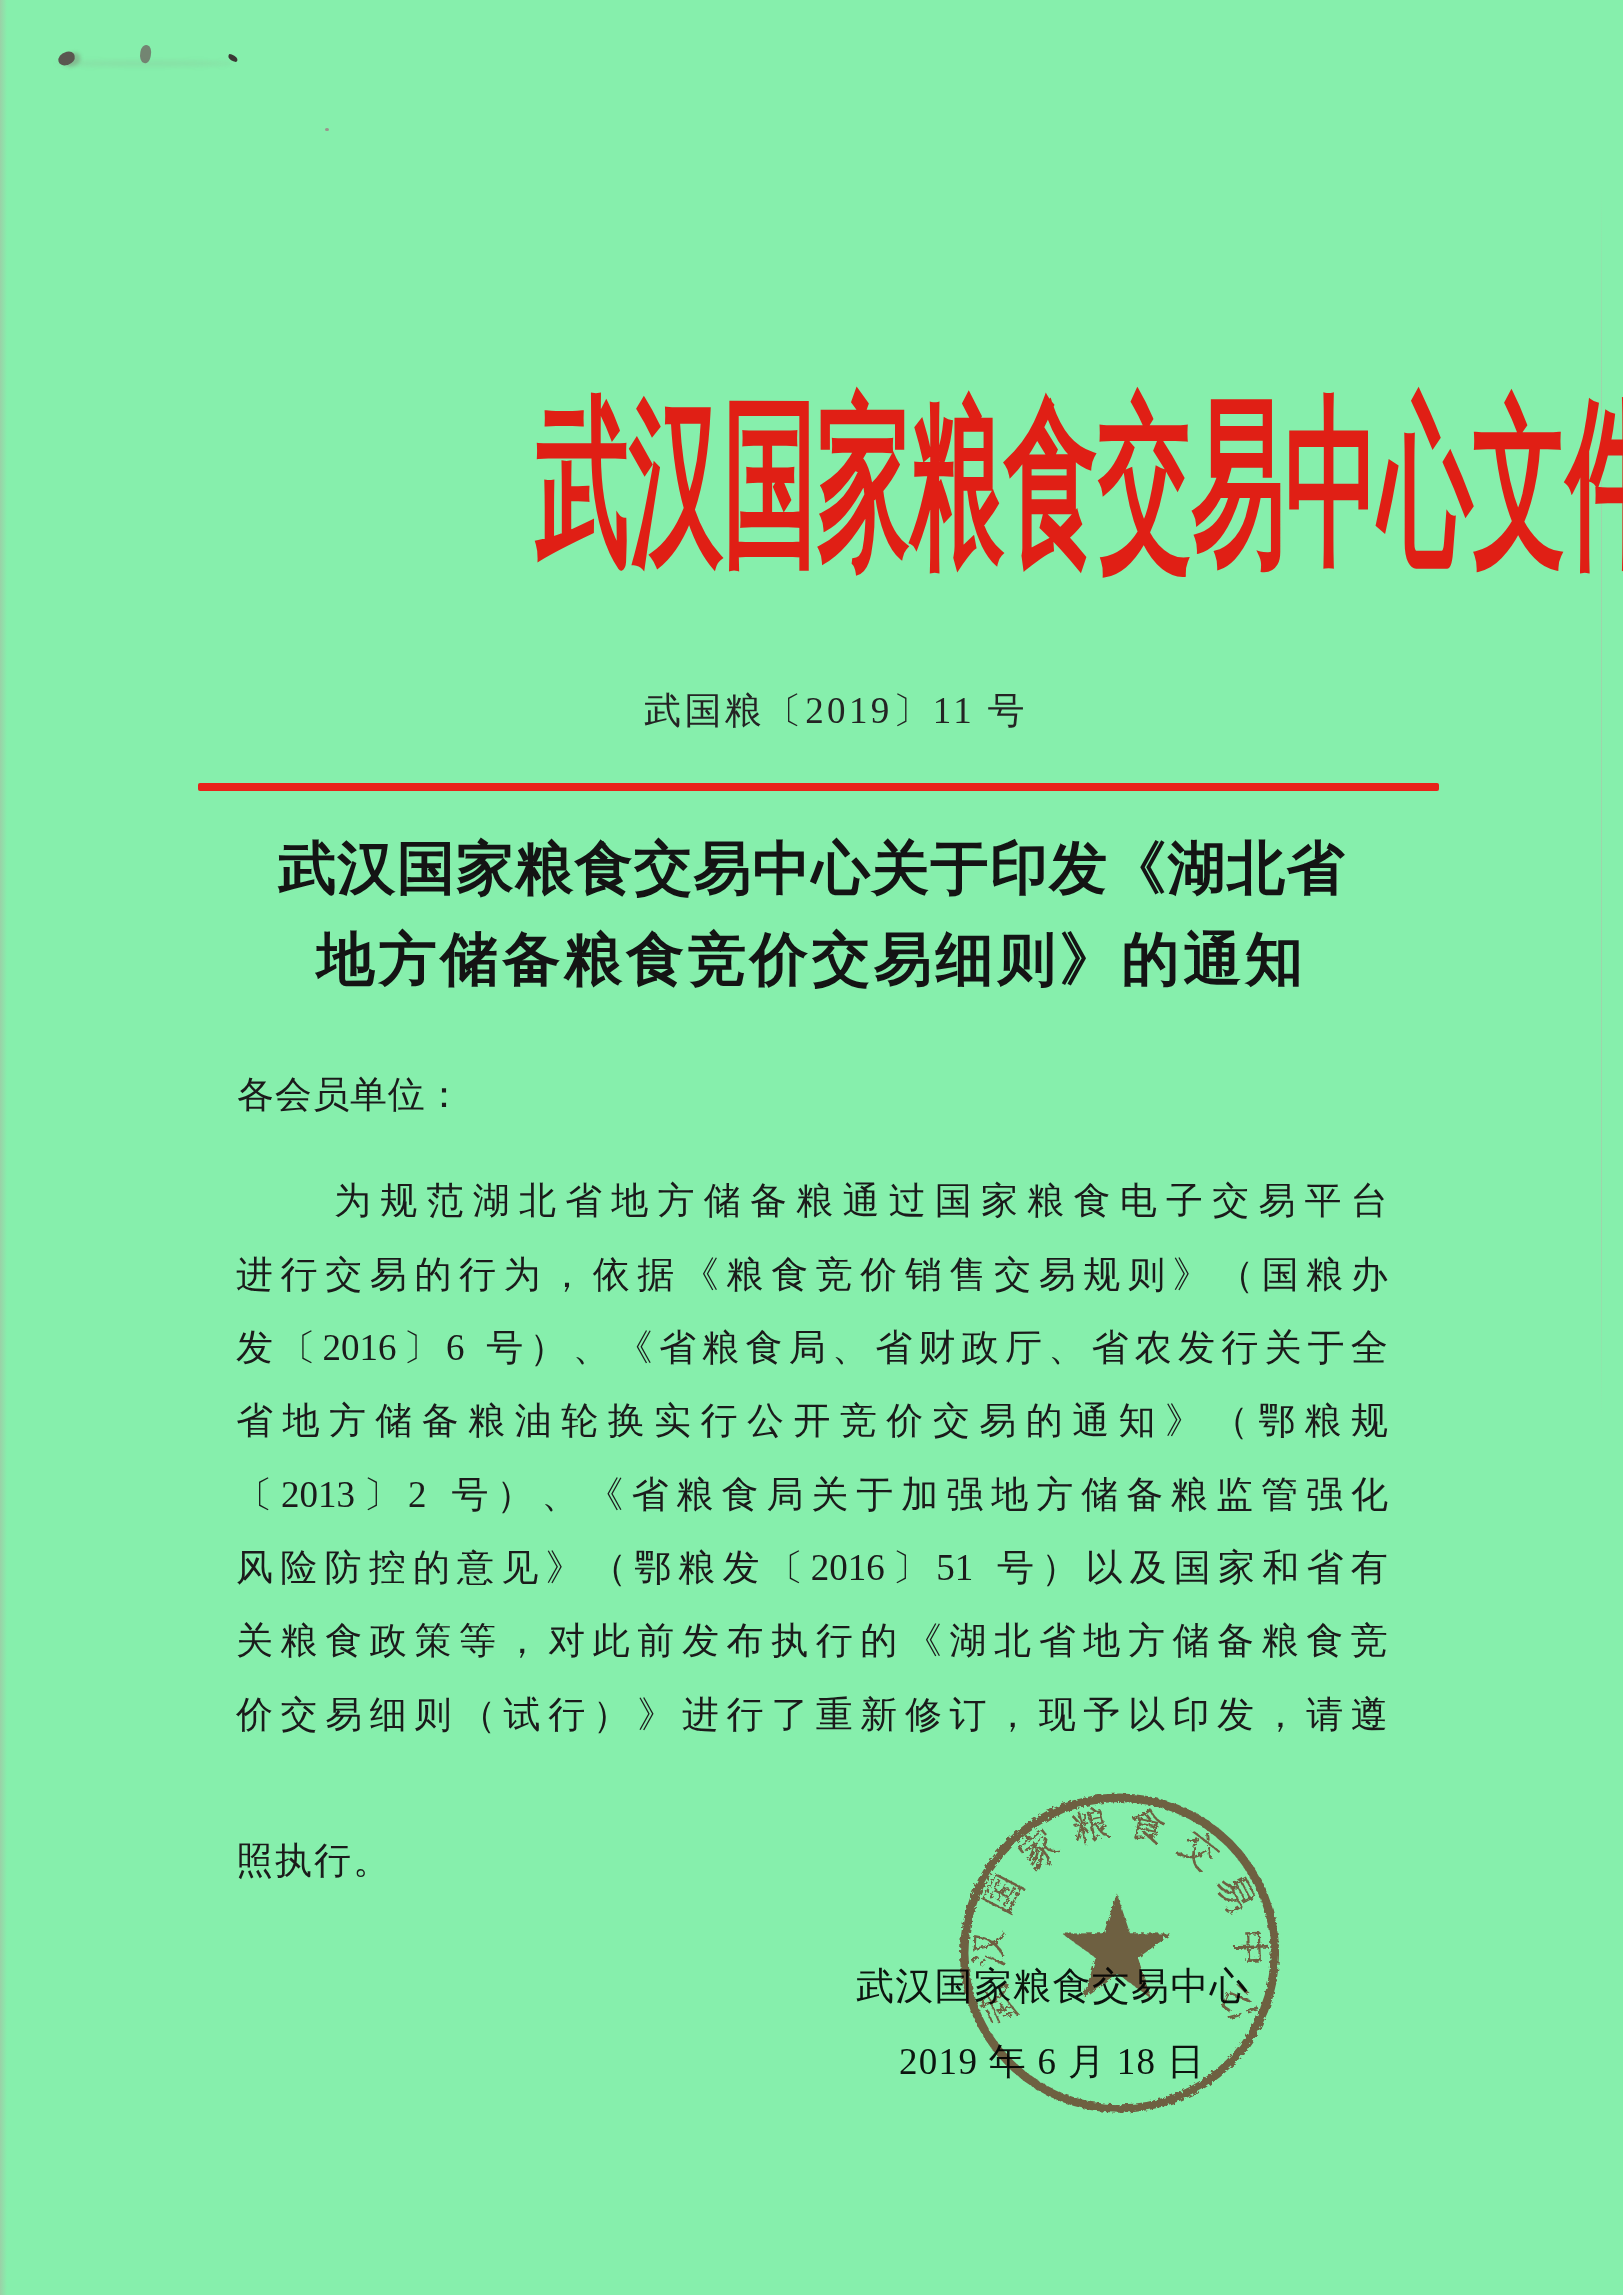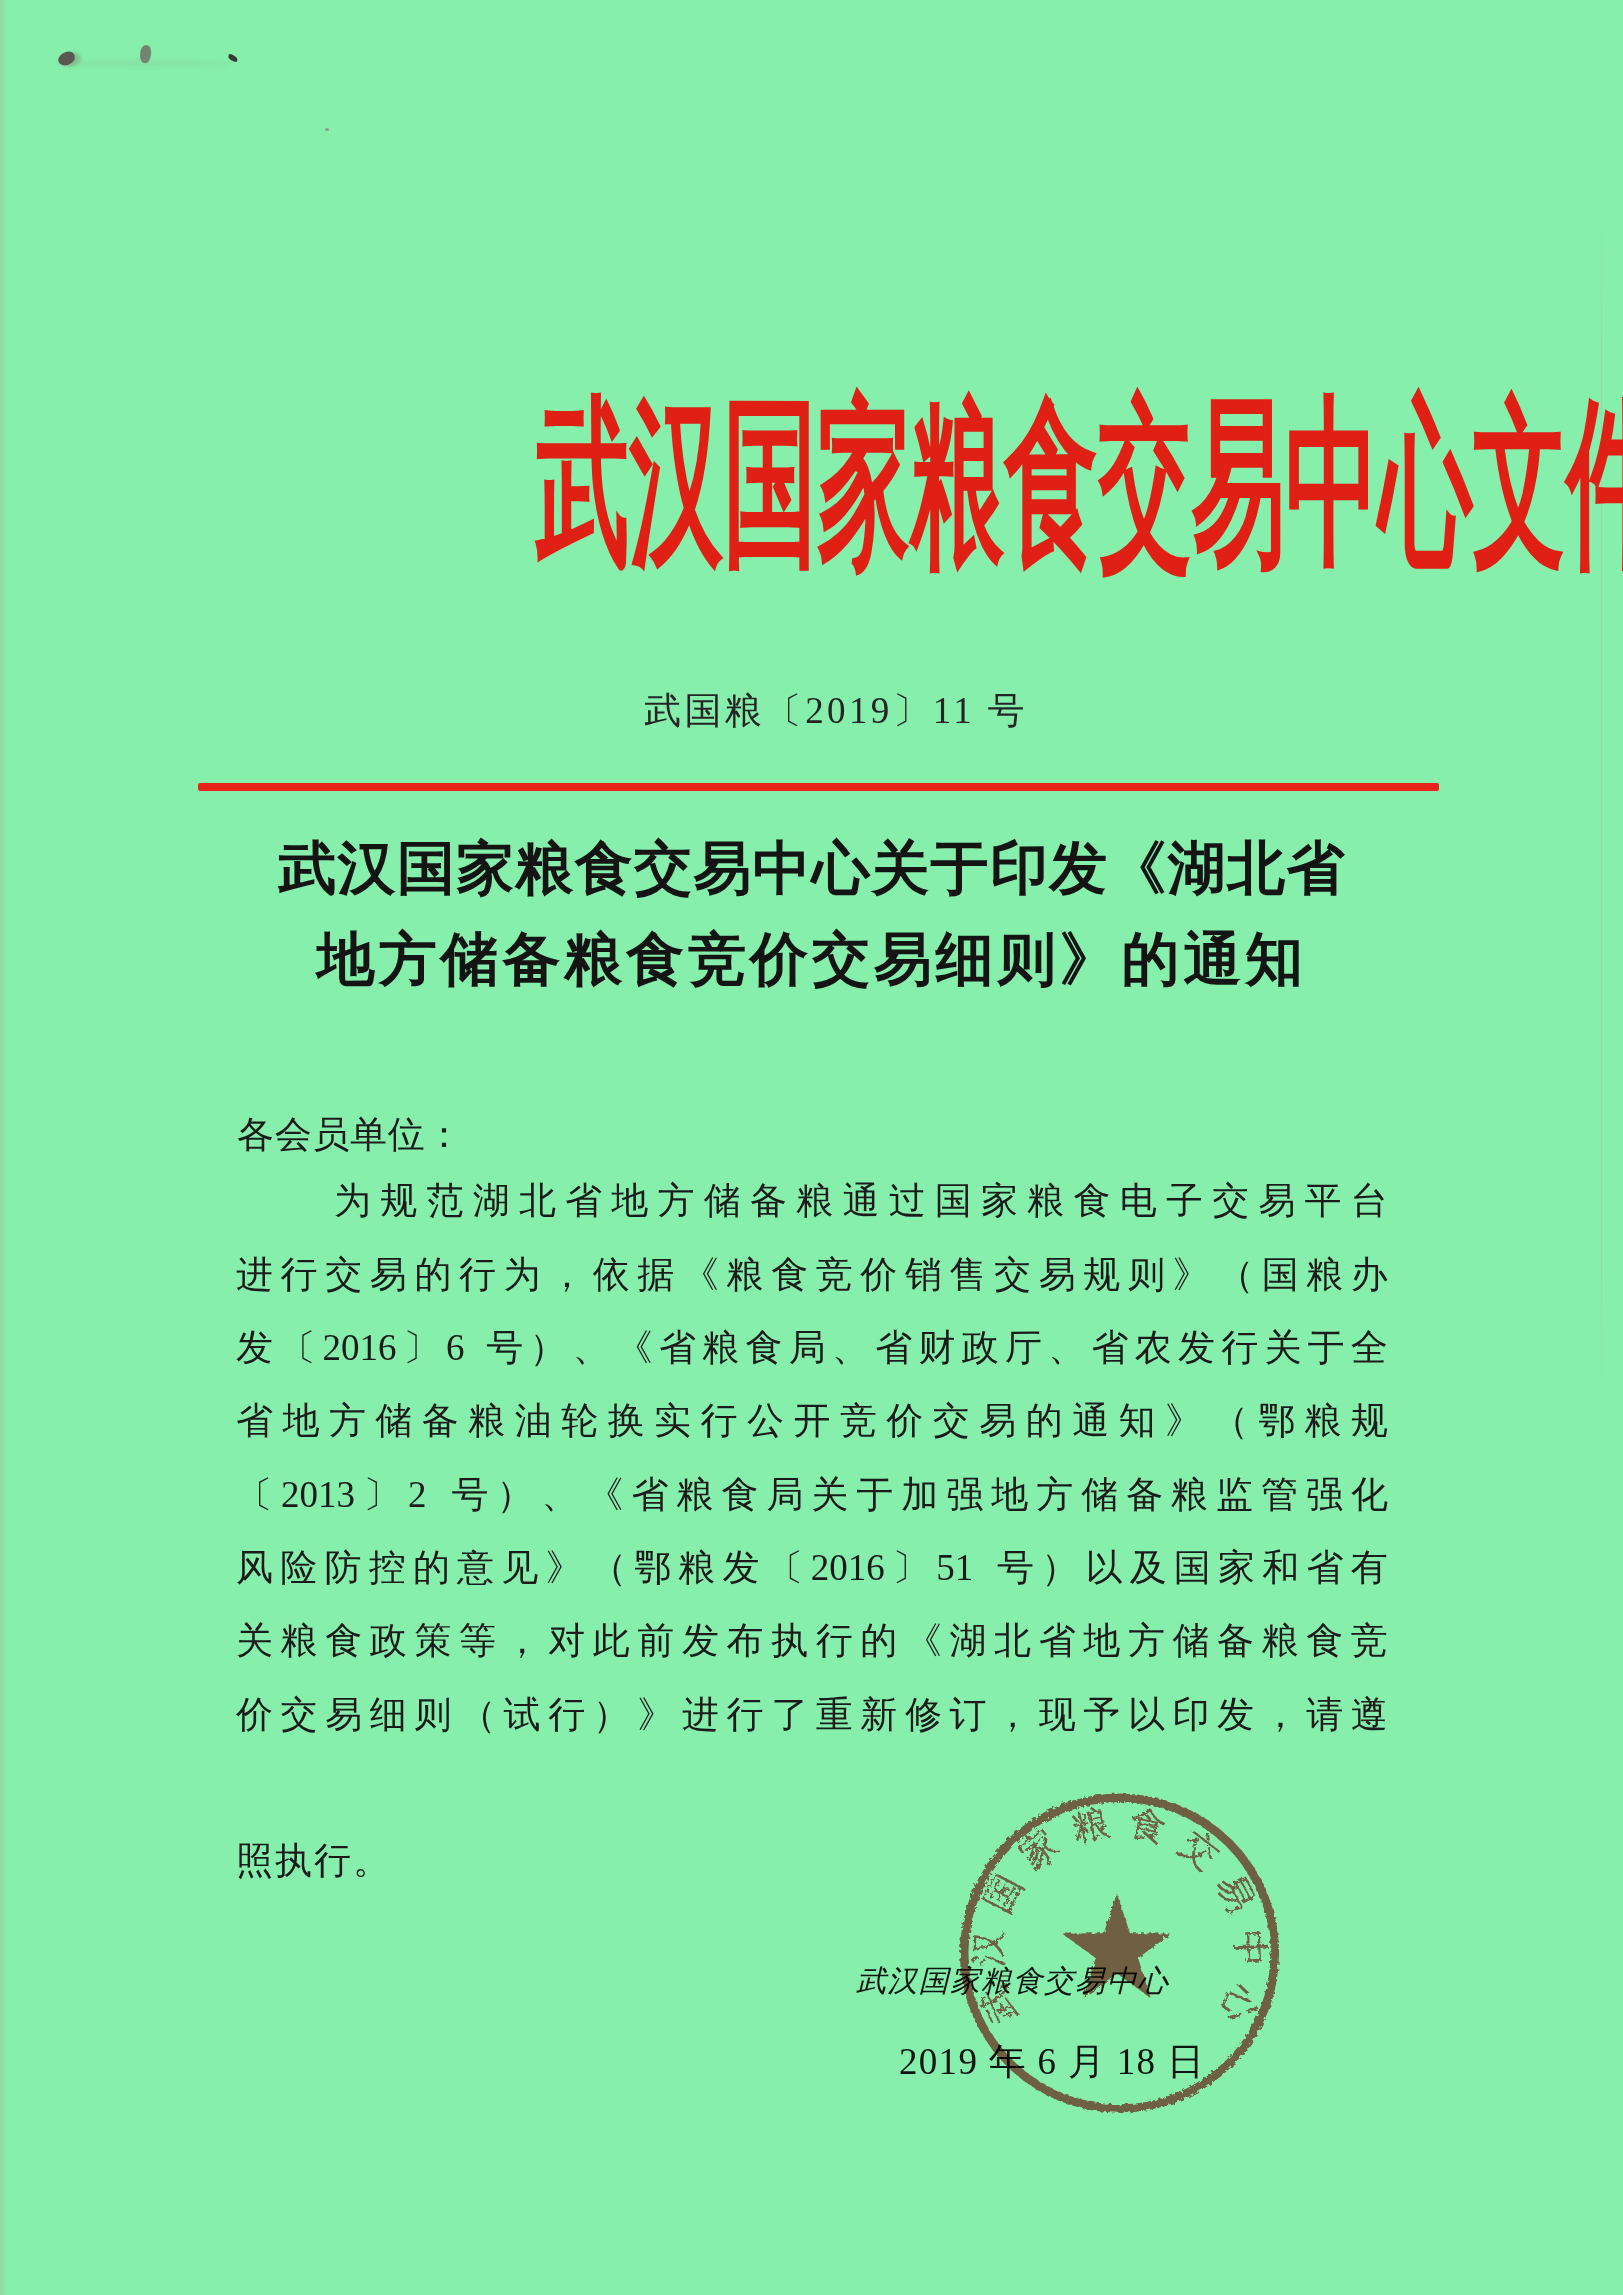--- a/index.html
+++ b/index.html
@@ -43,38 +43,38 @@
     border-radius:2px;
   }
   .ntitle{
     position:absolute;left:0;right:0;text-align:center;
     font-size:58px;font-weight:bold;color:#141414;line-height:1;white-space:nowrap;
   }
   .ntitle.l1{top:840px;letter-spacing:1.3px;}
   .ntitle.l2{top:931px;letter-spacing:3.9px;}
 
   .salutation{
-    position:absolute;left:237px;top:1110px;
+    position:absolute;left:237px;top:1070px;
     font-size:37px;letter-spacing:0.7px;color:#1b1b1b;white-space:nowrap;
   }
   .jline{
     position:absolute;left:236px;width:1152px;
     display:flex;justify-content:space-between;
     font-size:37px;color:#1b1b1b;line-height:1.1;
   }
   .jline span{white-space:pre;}
   .jline.indent{padding-left:98px;width:1054px;}
   .closing{
     position:absolute;left:236px;top:1836px;
     font-size:37px;letter-spacing:2px;color:#1b1b1b;white-space:nowrap;text-align:center;
   }
   .signature{
     position:absolute;left:856px;top:1961px;
-    font-size:30px;letter-spacing:1.3px;color:#161616;white-space:nowrap;
-    z-index:3;mix-blend-mode:multiply;font-style:italic;
+    font-size:38px;letter-spacing:1.3px;color:#161616;white-space:nowrap;
+    z-index:3;mix-blend-mode:multiply;
   }
   .sig-date{
     position:absolute;left:899px;top:2037px;
     font-size:37px;letter-spacing:1.3px;color:#161616;white-space:nowrap;
     z-index:3;mix-blend-mode:multiply;
   }
   .seal{
     position:absolute;left:955px;top:1790px;width:329px;height:329px;
     z-index:2;mix-blend-mode:multiply;
   }

